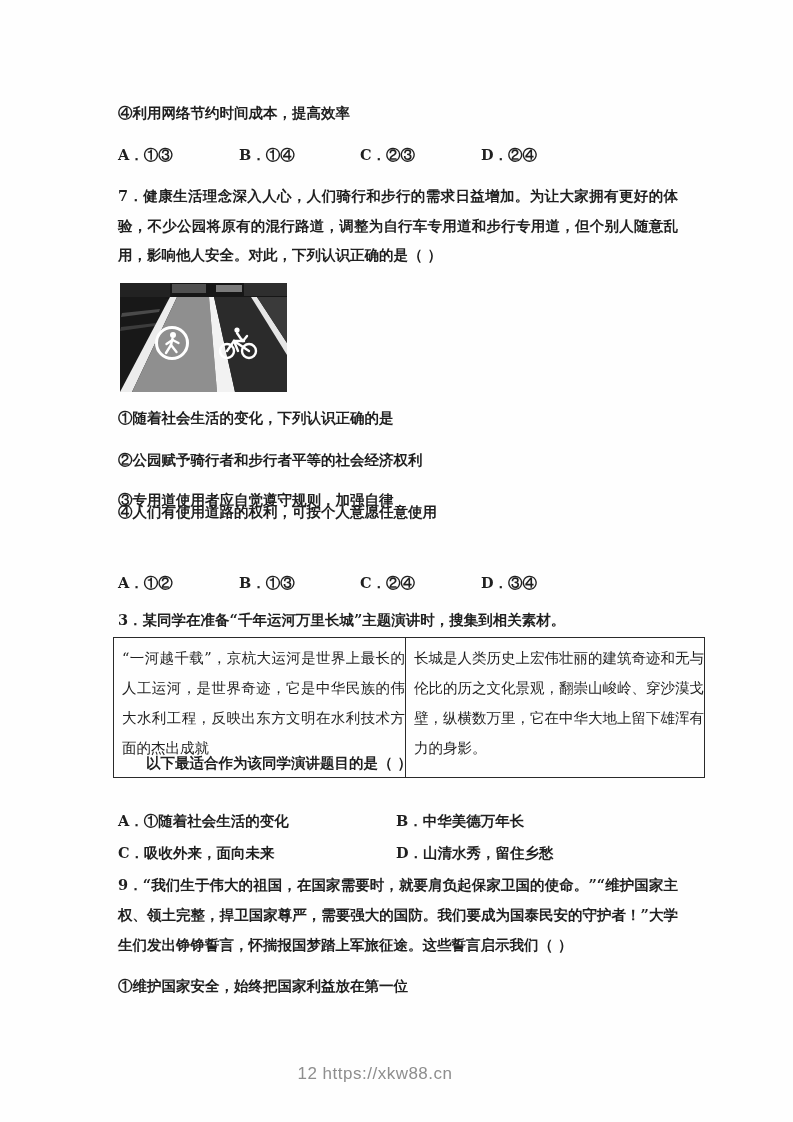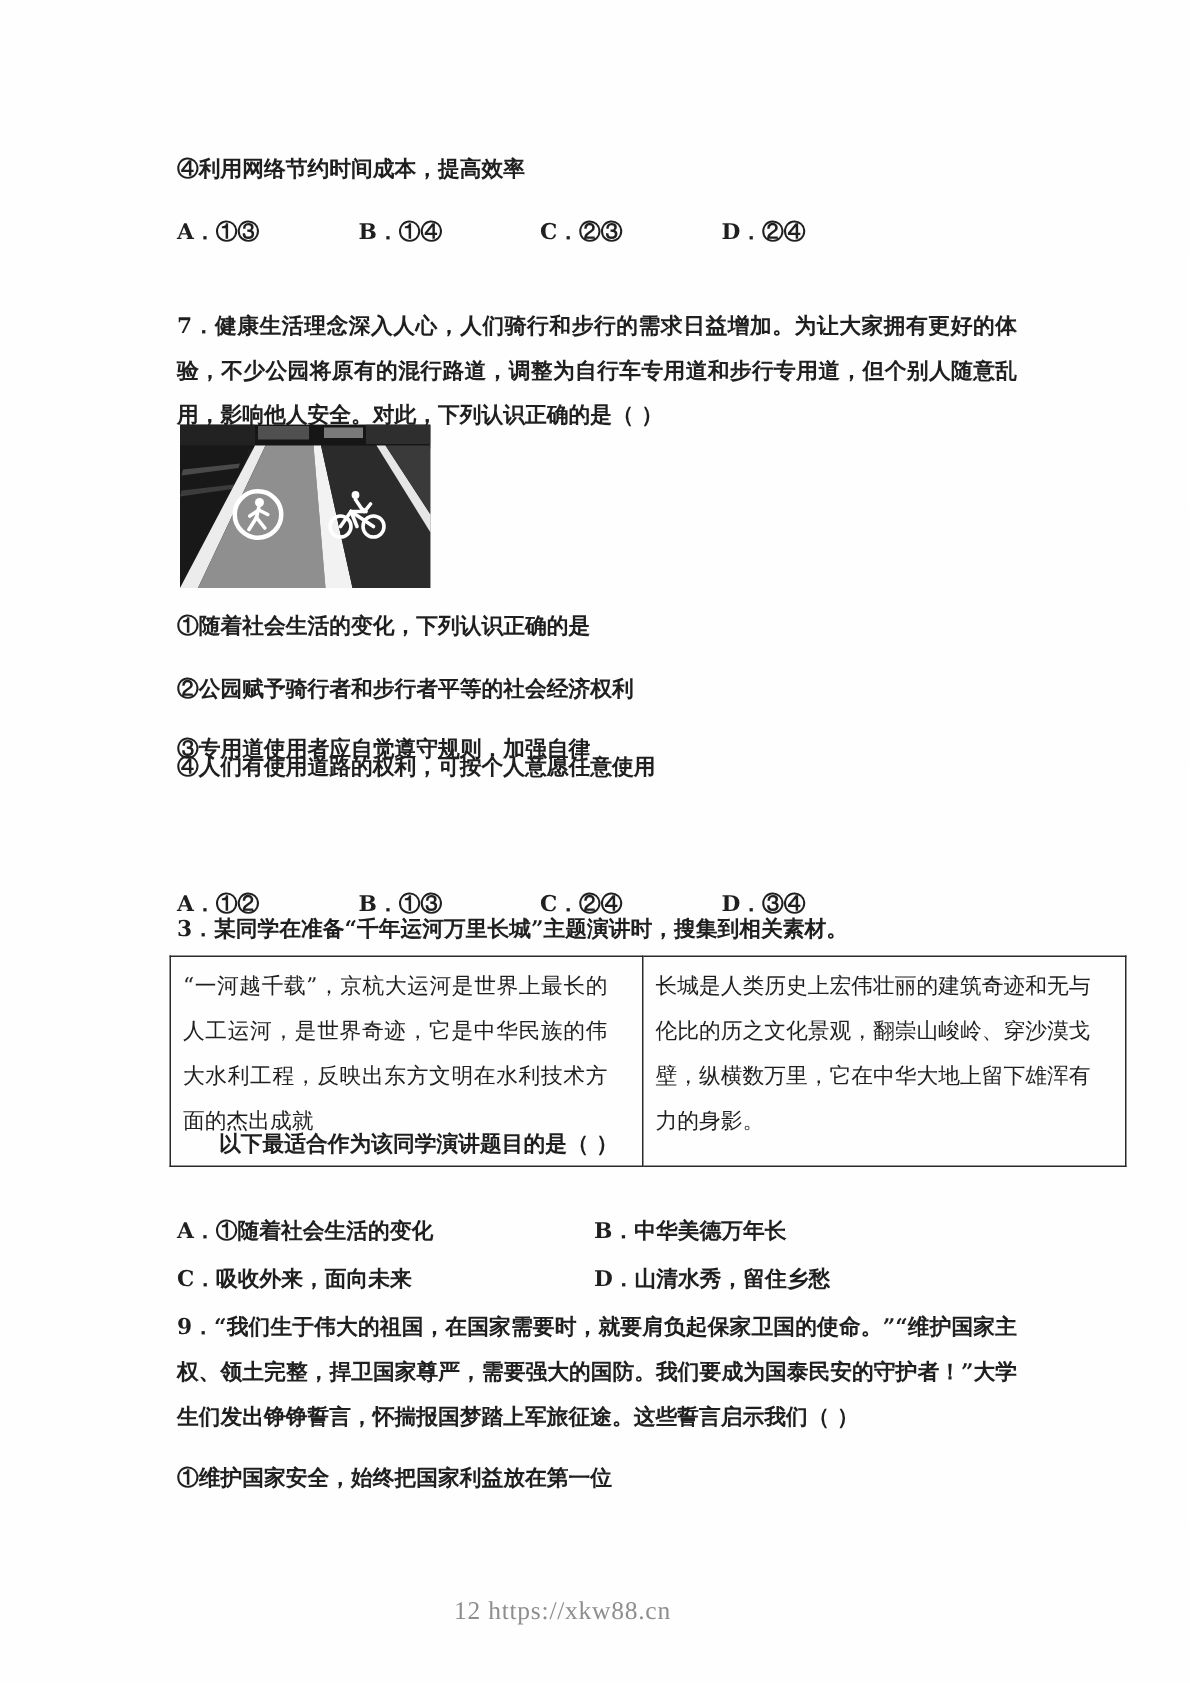--- a/index.html
+++ b/index.html
@@ -32,51 +32,51 @@
     width:167px;height:109px;display:block;
   }
   table.material{
     position:absolute;left:113px;top:637px;
     width:573px;border-collapse:collapse;
     table-layout:fixed;
   }
   table.material td{
     border:1px solid #2a2a2a;
     vertical-align:top;
-    padding:5px 23px 6px 8px;
+    padding:5px 0 6px 8px;
     font-size:14.5px;
     line-height:30px;
     height:128px;
     text-align:justify;
   }
   td.cell-left{width:283px;}
   td.cell-right{width:290px;}
   .footer{
     position:absolute;left:0;top:1064px;width:750px;
     text-align:center;
-    font-family:Liberation Serif, serif;
+    font-family:Liberation Sans, sans-serif;
     font-size:17px;color:#8e8e8e;
     letter-spacing:0.5px;
   }
 </style>
 </head>
 <body>
 
 <div class="page">
 
   <div class="txt single" style="top:103px;">④利用网络节约时间成本，提高效率</div>
 
   <div class="txt single choices4" style="top:145px;">
     <span class="c">A．①③</span>
     <span class="c">B．①④</span>
     <span class="c">C．②③</span>
     <span class="c">D．②④</span>
   </div>
 
-  <div class="txt" style="top:181px;margin-top:22px;">7．健康生活理念深入人心，人们骑行和步行的需求日益增加。为让大家拥有更好的体验，不少公园将原有的混行路道，调整为自行车专用道和步行专用道，但个别人随意乱用，影响他人安全。对此，下列认识正确的是（  ）</div>
+  <div class="txt" style="top:181px;">7．健康生活理念深入人心，人们骑行和步行的需求日益增加。为让大家拥有更好的体验，不少公园将原有的混行路道，调整为自行车专用道和步行专用道，但个别人随意乱用，影响他人安全。对此，下列认识正确的是（  ）</div>
 
   <svg class="photo" viewBox="0 0 167 109">
     <rect x="0" y="0" width="167" height="109" fill="#1c1c1c"></rect>
     <rect x="0" y="0" width="167" height="16" fill="#161616"></rect>
     <rect x="52" y="1" width="34" height="9" fill="#505050"></rect>
     <rect x="96" y="2" width="26" height="7" fill="#7a7a7a"></rect>
     <rect x="124" y="0" width="43" height="13" fill="#2e2e2e"></rect>
     <rect x="0" y="0" width="50" height="14" fill="#222222"></rect>
     <polygon points="0,14 46,14 24,109 0,109" fill="#181818"></polygon>
     <polygon points="2,30 40,26 39,29 1,34" fill="#4a4a4a"></polygon>
@@ -108,21 +108,21 @@
       <path d="M117,50 L121,56 L124,58"></path>
       <path d="M123,58 L127,53"></path>
     </g>
   </svg>
 
   <div class="txt single" style="top:408px;">①随着社会生活的变化，下列认识正确的是</div>
   <div class="txt single" style="top:450px;">②公园赋予骑行者和步行者平等的社会经济权利</div>
   <div class="txt single" style="top:490px;">③专用道使用者应自觉遵守规则．加强自律</div>
   <div class="txt single" style="top:502px;">④人们有使用道路的权利，可按个人意愿任意使用</div>
 
-  <div class="txt single choices4" style="top:573px;margin-top:20px;">
+  <div class="txt single choices4" style="top:573px;">
     <span class="c">A．①②</span>
     <span class="c">B．①③</span>
     <span class="c">C．②④</span>
     <span class="c">D．③④</span>
   </div>
 
   <div class="txt single" style="top:610px;">3．某同学在准备“千年运河万里长城”主题演讲时，搜集到相关素材。</div>
 
   <table class="material">
     <tbody>

